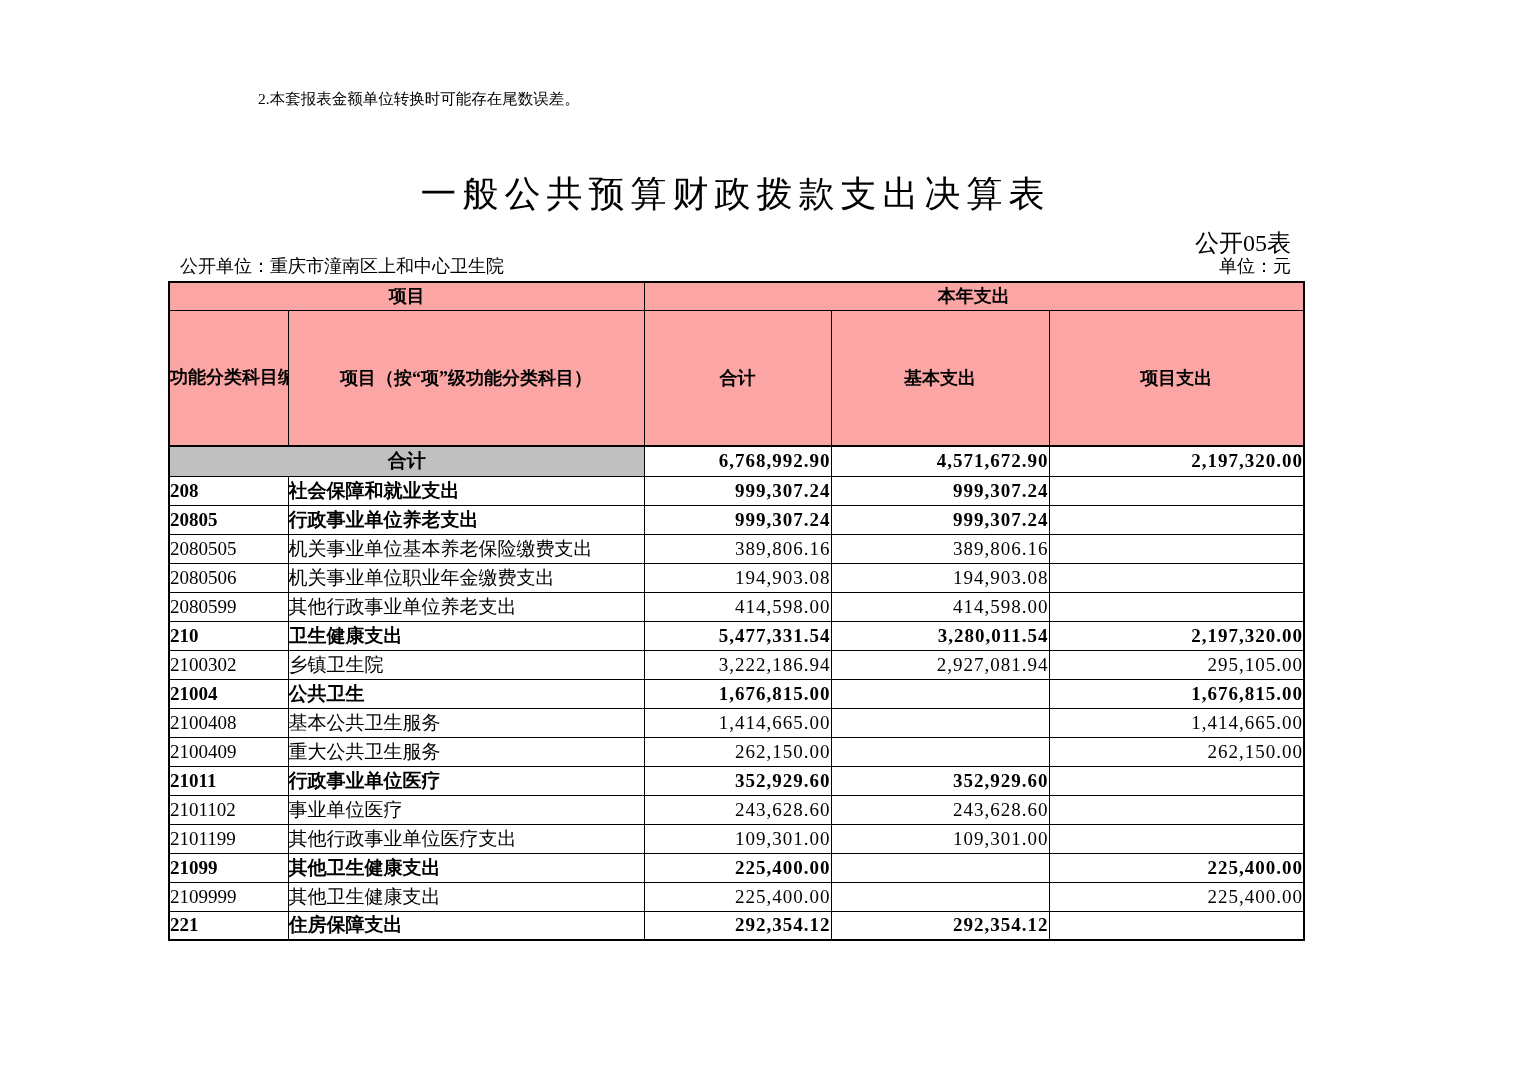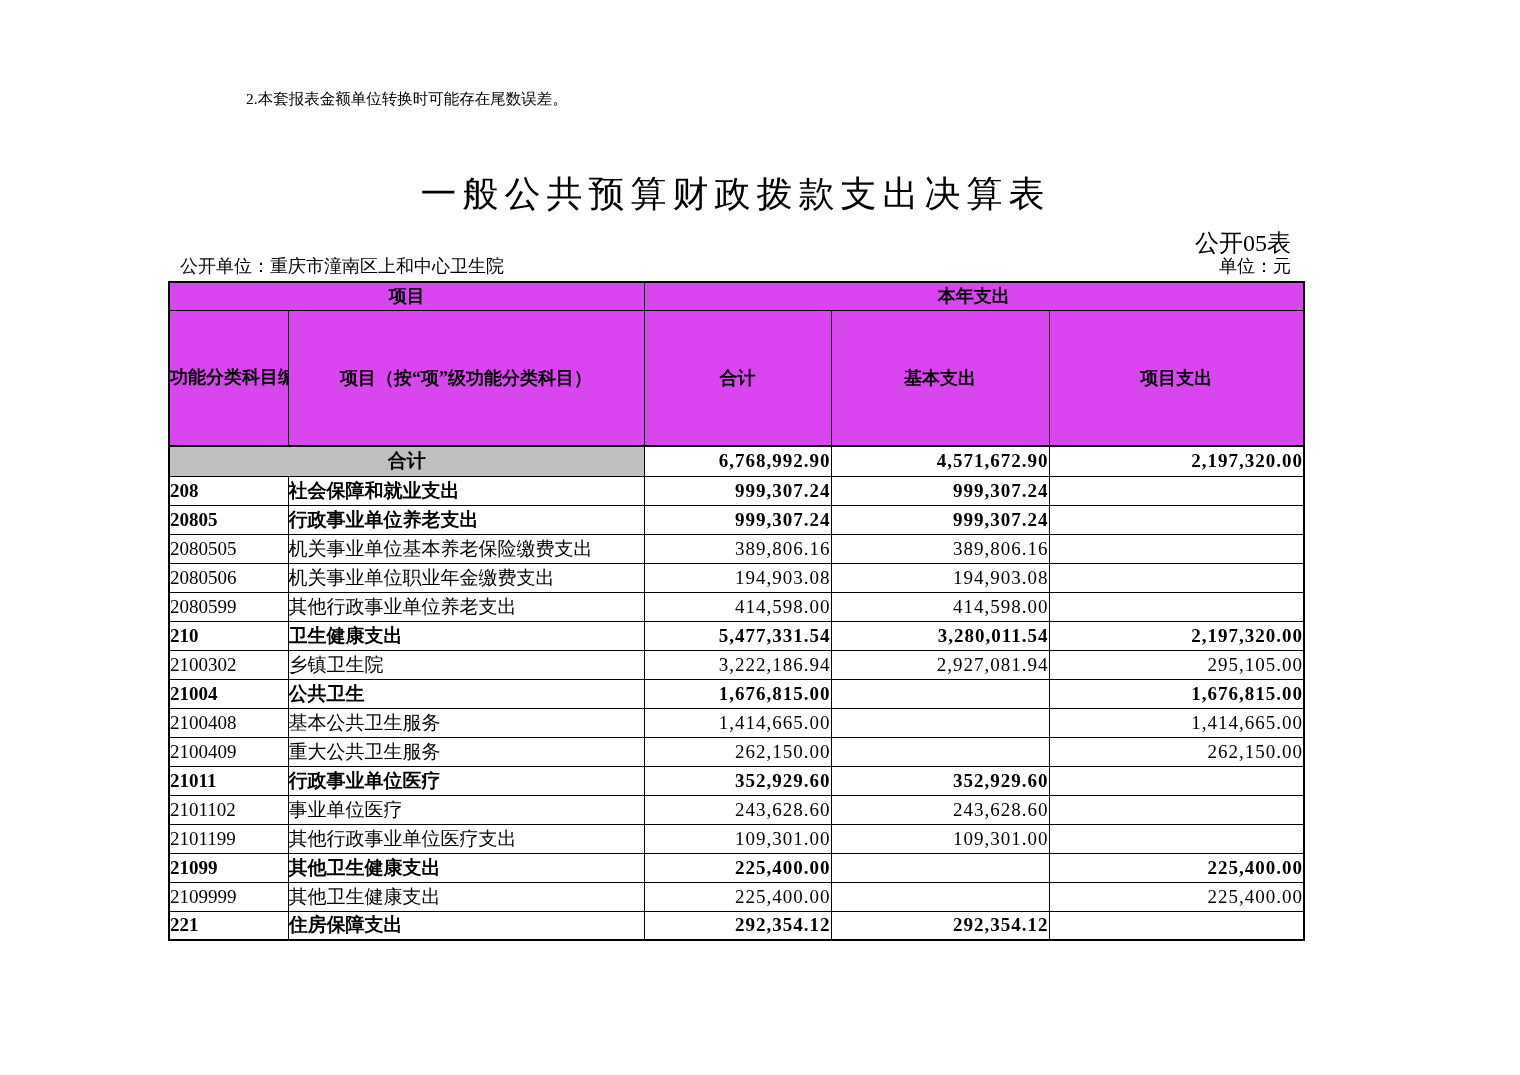--- a/index.html
+++ b/index.html
@@ -15,21 +15,21 @@
     color: #000;
   }
   .notes {
     position: absolute;
     left: 218px;
     top: 84px;
     font-size: 15.5px;
     line-height: 30px;
   }
   .note-line2 {
-    margin-left: 28px;
+    margin-left: 40px;
   }
   .doc-title {
     position: absolute;
     left: 168px;
     top: 170px;
     width: 1135px;
     text-align: center;
     font-size: 36px;
     font-weight: normal;
     letter-spacing: 6px;
@@ -63,21 +63,21 @@
     border: 2px solid #000;
   }
   table.fiscal th, table.fiscal td {
     border: 1px solid #000;
     padding: 0;
     vertical-align: middle;
     overflow: hidden;
     white-space: nowrap;
   }
   thead th {
-    background: #d946ef;
+    background: #fca5a5;
     font-weight: bold;
     font-size: 18px;
     text-align: center;
   }
   tr.h1 { height: 28px; }
   tr.h2 { height: 136px; }
   thead tr.h2 th { border-bottom: 2px solid #000; }
   th.wrap {
     white-space: normal;
     line-height: 1.5;

